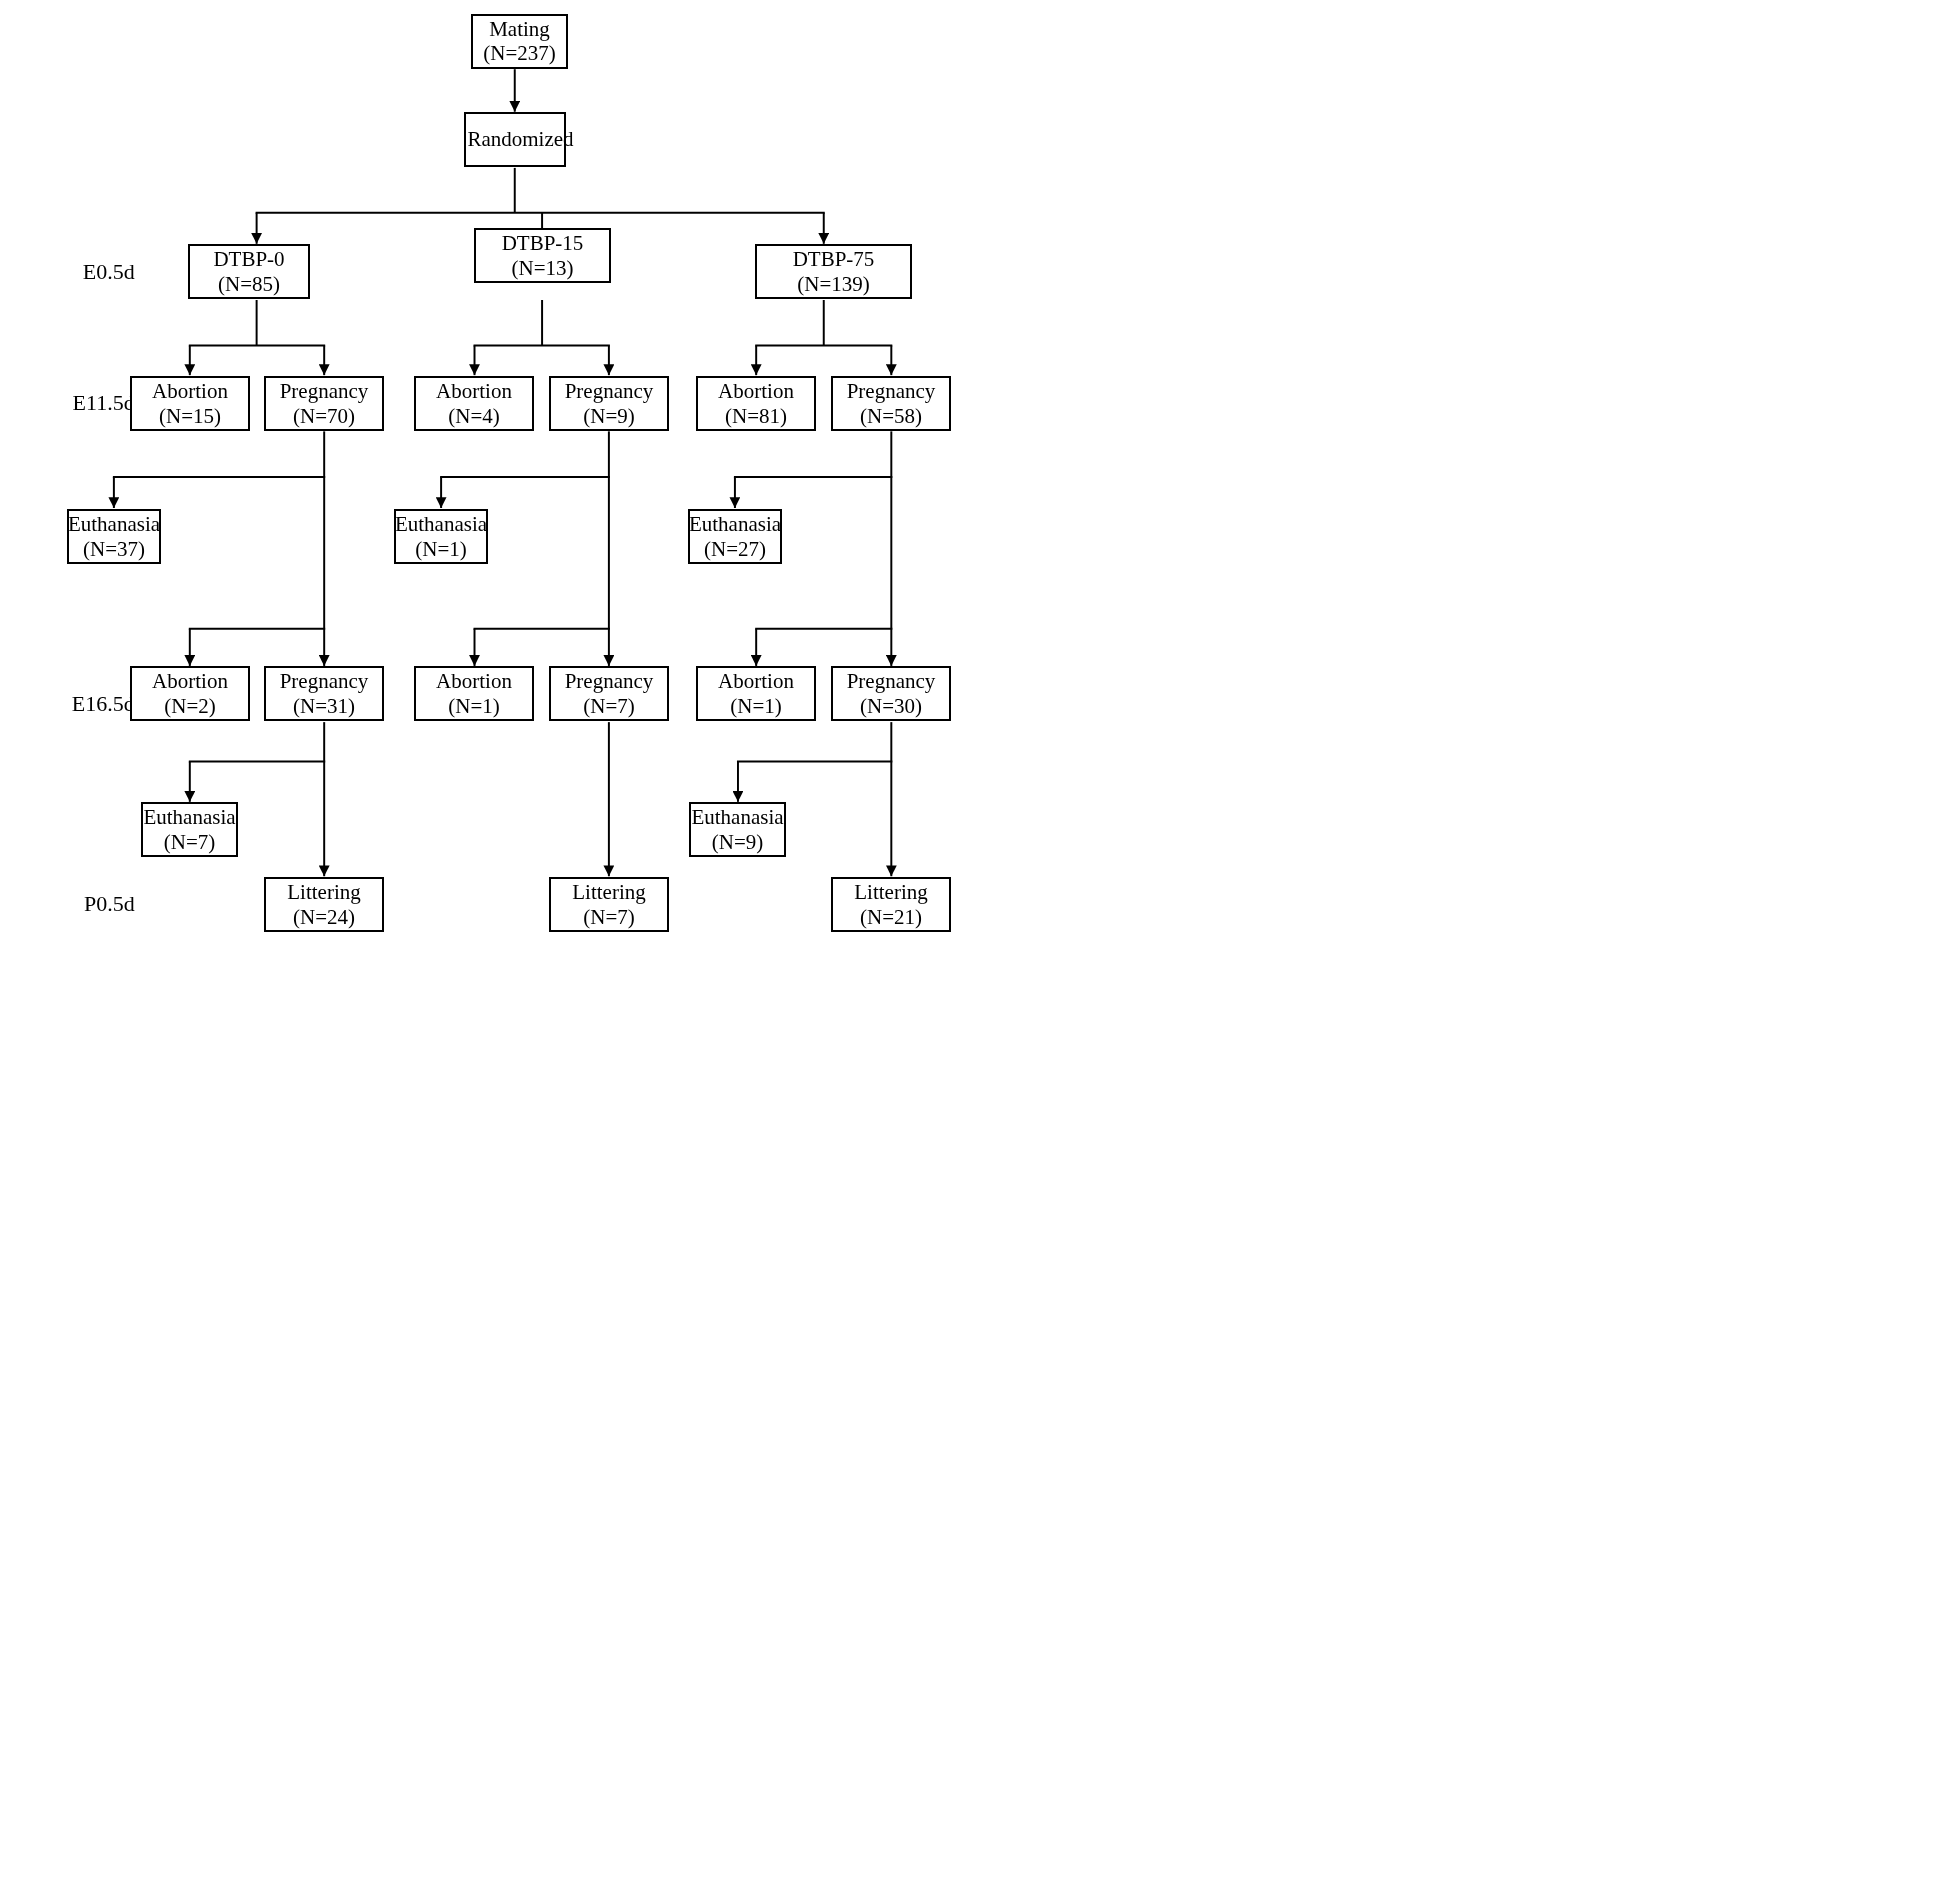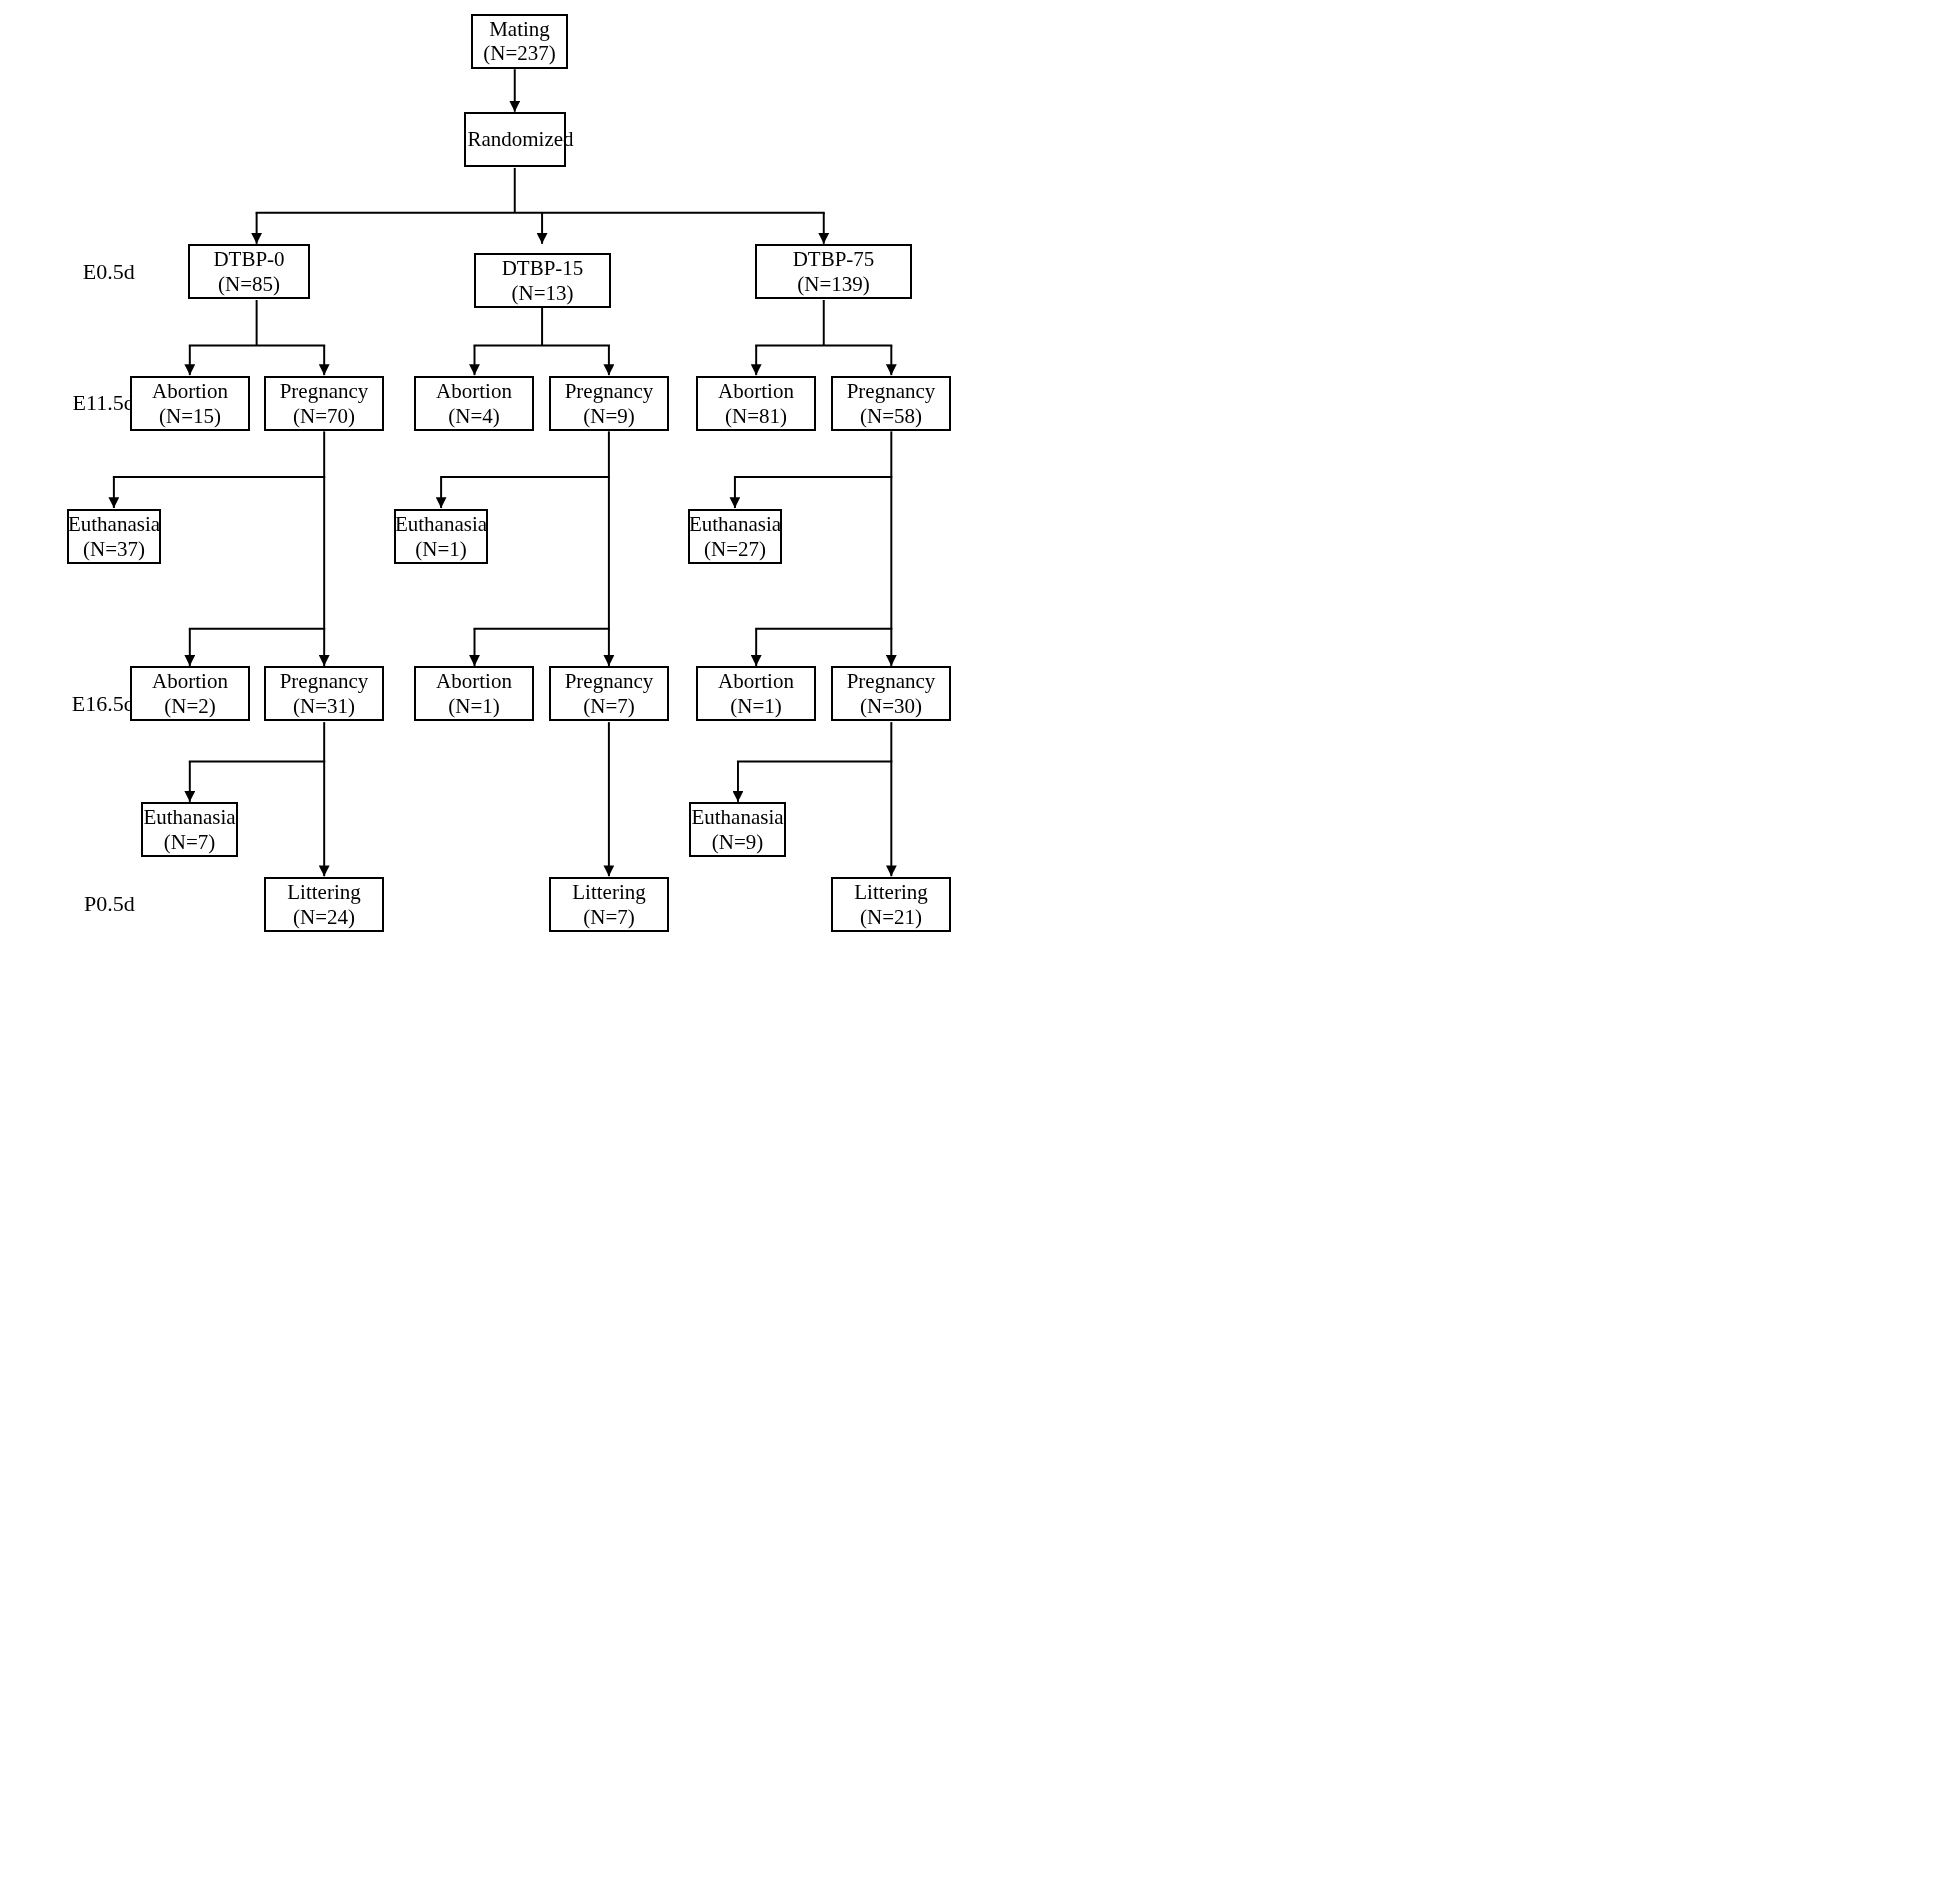--- a/index.html
+++ b/index.html
@@ -118,21 +118,21 @@
     <div class="nl">(N=237)</div>
   </div>
   <div class="node" style="left:464px;top:112px;width:102px;padding-left:11px;">
     <div class="nl">Randomized</div>
   </div>
 
   <div class="node" style="left:188px;top:244px;width:122px;">
     <div class="nl">DTBP-0</div>
     <div class="nl">(N=85)</div>
   </div>
-  <div class="node" style="left:474px;top:253px;width:137px;">
+  <div class="node" style="left:474px;top:228px;width:137px;">
     <div class="nl">DTBP-15</div>
     <div class="nl">(N=13)</div>
   </div>
   <div class="node" style="left:755px;top:244px;width:157px;">
     <div class="nl">DTBP-75</div>
     <div class="nl">(N=139)</div>
   </div>
 
   <div class="node" style="left:130px;top:376px;width:120px;">
     <div class="nl">Abortion</div>

